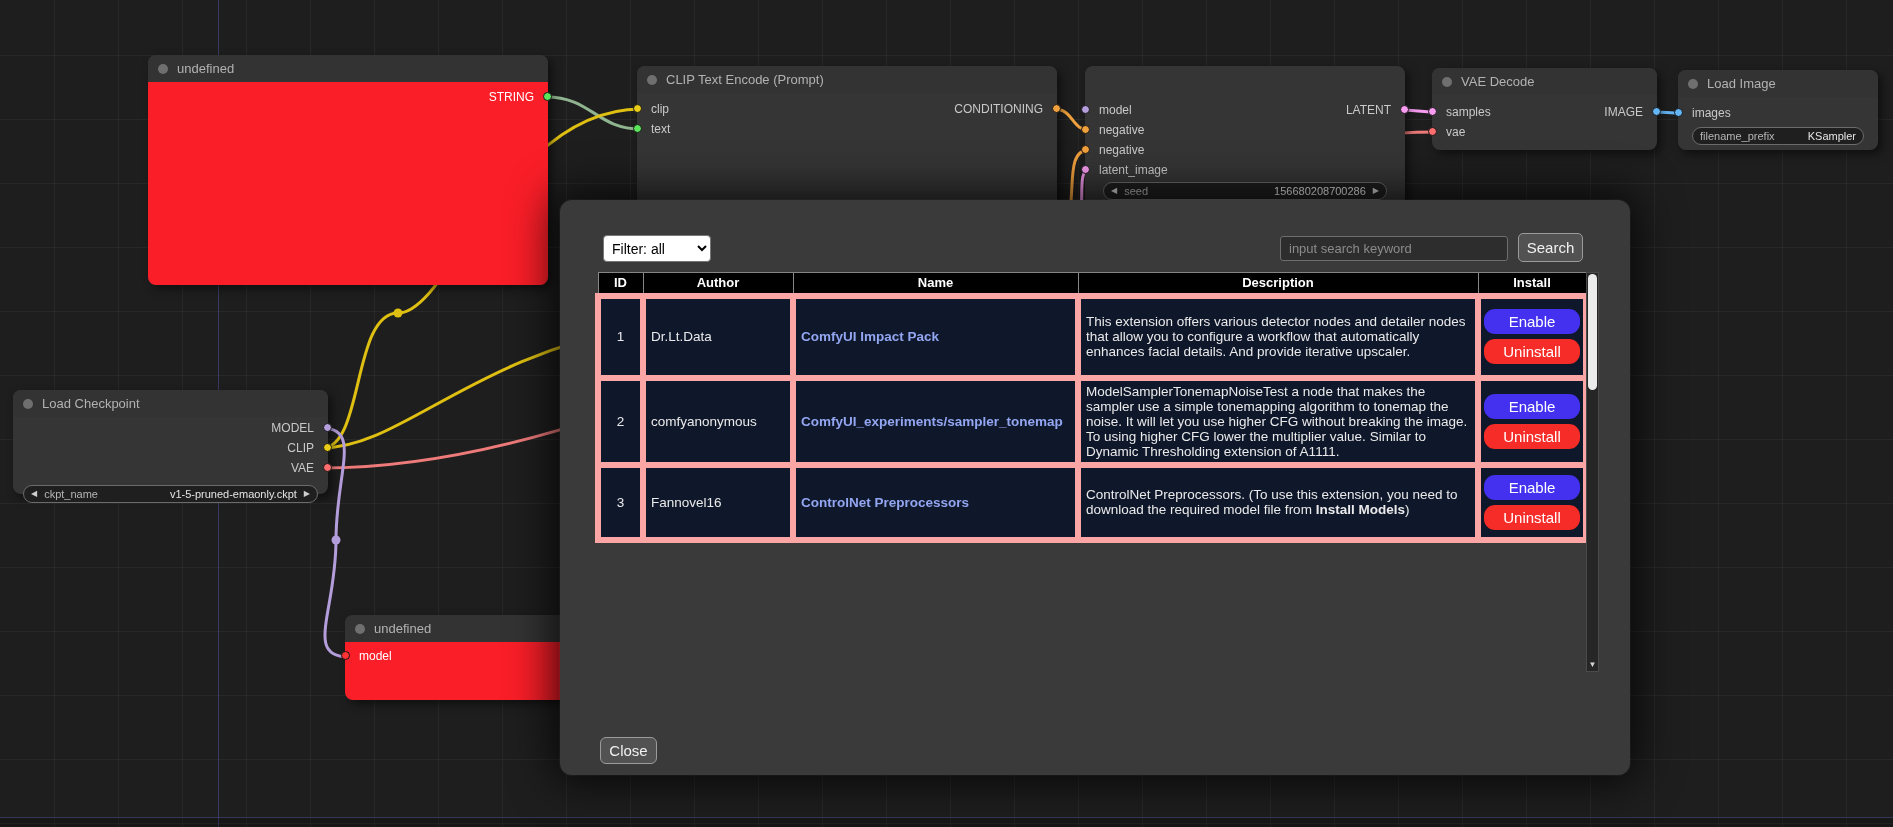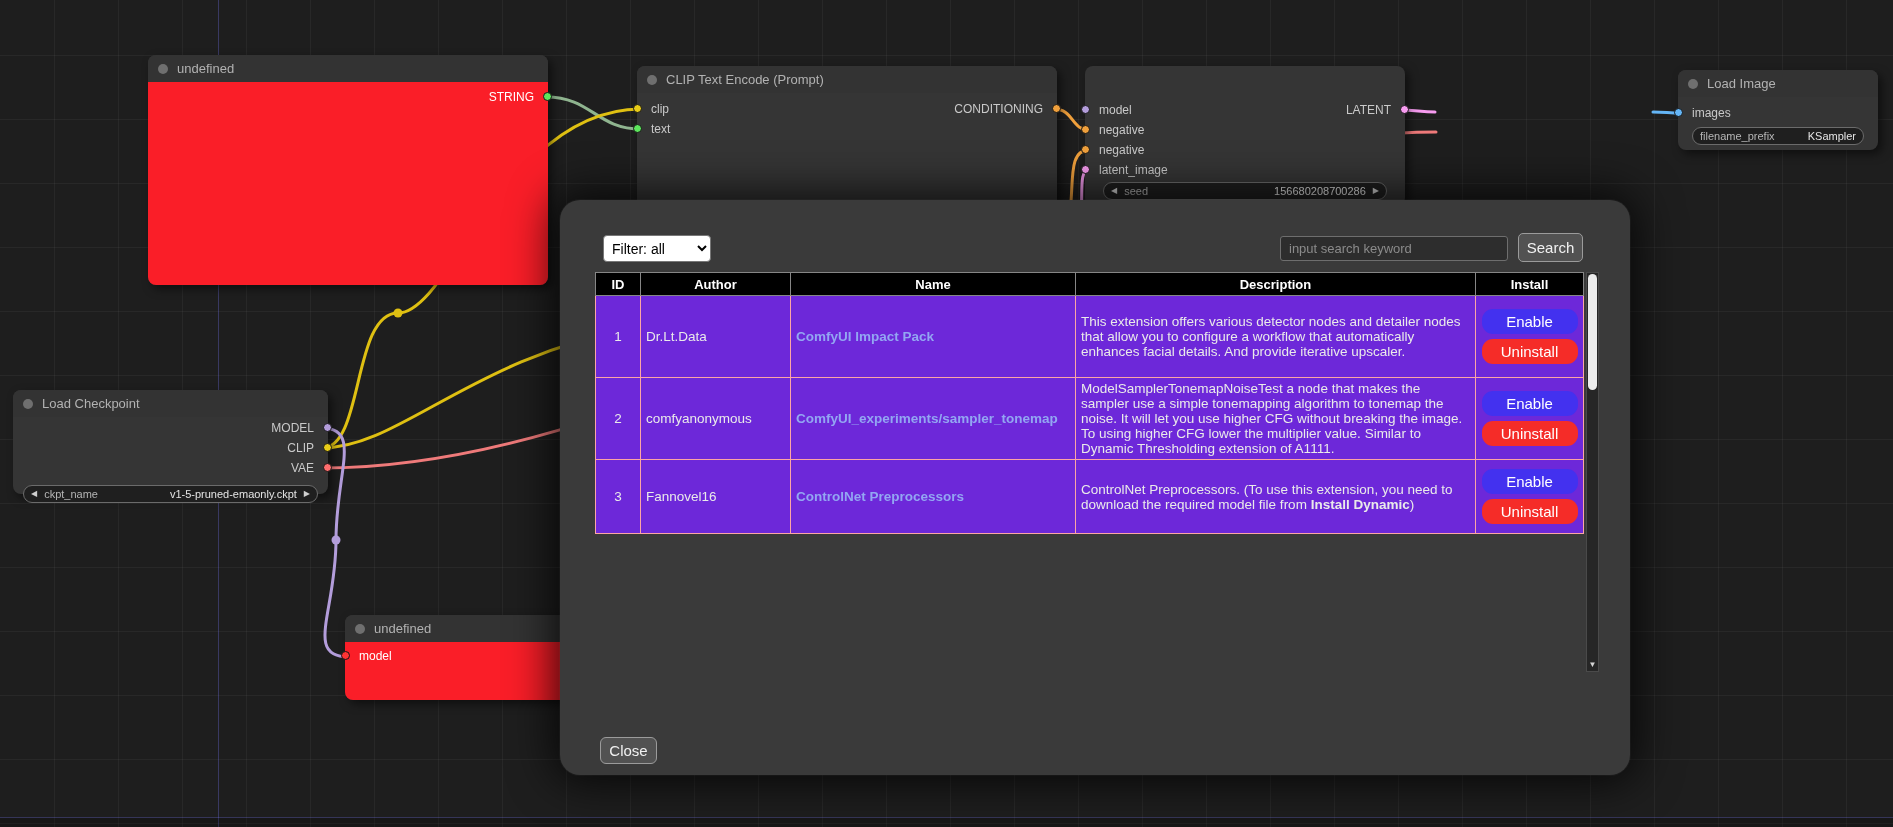--- a/index.html
+++ b/index.html
@@ -31,29 +31,29 @@
 .port.in{left:0;padding-left:14px}
 .port.out{right:0;padding-right:14px}
 .port.light{color:#fff}
 .pdot{position:absolute;width:9px;height:9px;border-radius:50%;border:1px solid #161616;top:3px}
 .port.in .pdot{left:-4px}
 .port.out .pdot{right:-4px}
 .widget{position:absolute;height:18px;background:#1f1f1f;border:1px solid #6b6b6b;border-radius:9px;display:flex;align-items:center;gap:7px;padding:0 7px;font-size:11px;color:#b5b5b5;z-index:3}
 .warrow{font-size:8px;color:#cfcfcf;line-height:1}
 .wvalue{margin-left:auto;color:#e4e4e4}
 
-.modal{position:absolute;left:560px;top:200px;width:1070px;height:575px;background:#3a3a3a;border-radius:20px;z-index:10;
+.modal{position:absolute;left:560px;top:200px;width:1070px;height:575px;background:#3a3a3a;border-radius:12px;z-index:10;
   box-shadow:0 0 45px 6px rgba(0,0,0,.8),0 0 0 1px rgba(255,255,255,.06)}
 .filter-select{position:absolute;left:43px;top:35px;height:27px;min-width:108px;font-size:14px;font-family:inherit;background:#fff;color:#000;border:1px solid #777;border-radius:4px;padding:0 4px}
 .search-input{position:absolute;left:720px;top:36px;width:228px;height:25px;background:#2d2d2d;border:1px solid #6e6e6e;border-radius:3px;color:#ddd;font-size:13px;font-family:inherit;padding:0 8px}
 .search-input::placeholder{color:#8b8b8b}
 .search-btn{position:absolute;left:958px;top:33px;width:65px;height:29px;background:#525252;color:#f1f1f1;border:1px solid #9b9b9b;border-radius:5px;font-size:15px;font-family:inherit;cursor:pointer}
 .ext-table{position:absolute;left:35px;top:72px;border-collapse:collapse;table-layout:fixed;width:988px}
 .ext-table th{background:#000;color:#fff;font-size:13px;height:23px;border:1px solid #868686;font-weight:bold}
-.ext-table td{background:#6d28d9;border:1px solid #fca5a5;color:#eaeaea;font-size:13.5px;vertical-align:middle;padding:2px 5px}
+.ext-table td{background:#0f172a;border:6px solid #fca5a5;color:#eaeaea;font-size:13.5px;vertical-align:middle;padding:2px 5px}
 td.c-id{text-align:center}
 td.c-name a{color:#93a6f2;font-weight:bold;text-decoration:none}
 td.c-desc{line-height:15px;padding:3px 5px}
 td.c-install{text-align:center;padding:2px 0}
 .btn-enable,.btn-uninstall{display:block;width:96px;height:25px;margin:5px auto;border:none;border-radius:11px;color:#fff;font-size:15px;font-family:inherit;cursor:pointer}
 .btn-enable{background:#4331ef}
 .btn-uninstall{background:#f52c28}
 .vscroll{position:absolute;left:1026px;top:72px;width:13px;height:400px;background:#262626;border:1px solid #4a4a4a}
 .vthumb{position:absolute;left:1px;top:1px;width:9px;height:116px;background:#ececec;border-radius:5px}
 .vdown{position:absolute;left:0;bottom:1px;width:11px;height:12px;display:flex;align-items:center;justify-content:center;color:#d5d5d5;font-size:8px}
@@ -137,20 +137,39 @@
       <span class="pdot" style="background:#f79cf0"></span>
     </div>
     <div class="widget" style="left:18px;top:116px;width:284px">
       <span class="warrow">◀</span>
       <span>seed</span>
       <span class="wvalue">156680208700286</span>
       <span class="warrow">▶</span>
     </div>
   </div>
 
+  <div class="node" style="left:1432px;top:68px;width:225px;height:82px">
+    <div class="node-header">
+      <span class="collapse-dot"></span>
+      <span class="node-title">VAE Decode</span>
+    </div>
+    <div class="node-body"></div>
+    <div class="port in" style="top:36px">
+      <span class="pdot" style="background:#f79cf0"></span>
+      <span>samples</span>
+    </div>
+    <div class="port in" style="top:56px">
+      <span class="pdot" style="background:#ff6e6e"></span>
+      <span>vae</span>
+    </div>
+    <div class="port out" style="top:36px">
+      <span>IMAGE</span>
+      <span class="pdot" style="background:#64b5f6"></span>
+    </div>
+  </div>
 
   <div class="node" style="left:1678px;top:70px;width:200px;height:80px">
     <div class="node-header">
       <span class="collapse-dot"></span>
       <span class="node-title">Load Image</span>
     </div>
     <div class="node-body"></div>
     <div class="port in" style="top:35px">
       <span class="pdot" style="background:#64b5f6"></span>
       <span>images</span>
@@ -249,21 +268,21 @@
           <button class="btn-uninstall">Uninstall</button>
         </td>
       </tr>
       <tr style="height:74px">
         <td class="c-id">3</td>
         <td>Fannovel16</td>
         <td class="c-name">
           <a href="#">ControlNet Preprocessors</a>
         </td>
         <td class="c-desc">
-          <span>ControlNet Preprocessors. (To use this extension, you need to download the required model file from </span><b>Install Dynamic</b><span>)</span>
+          <span>ControlNet Preprocessors. (To use this extension, you need to download the required model file from </span><b>Install Models</b><span>)</span>
         </td>
         <td class="c-install">
           <button class="btn-enable">Enable</button>
           <button class="btn-uninstall">Uninstall</button>
         </td>
       </tr>
     </tbody>
   </table>
 
   <div class="vscroll">

